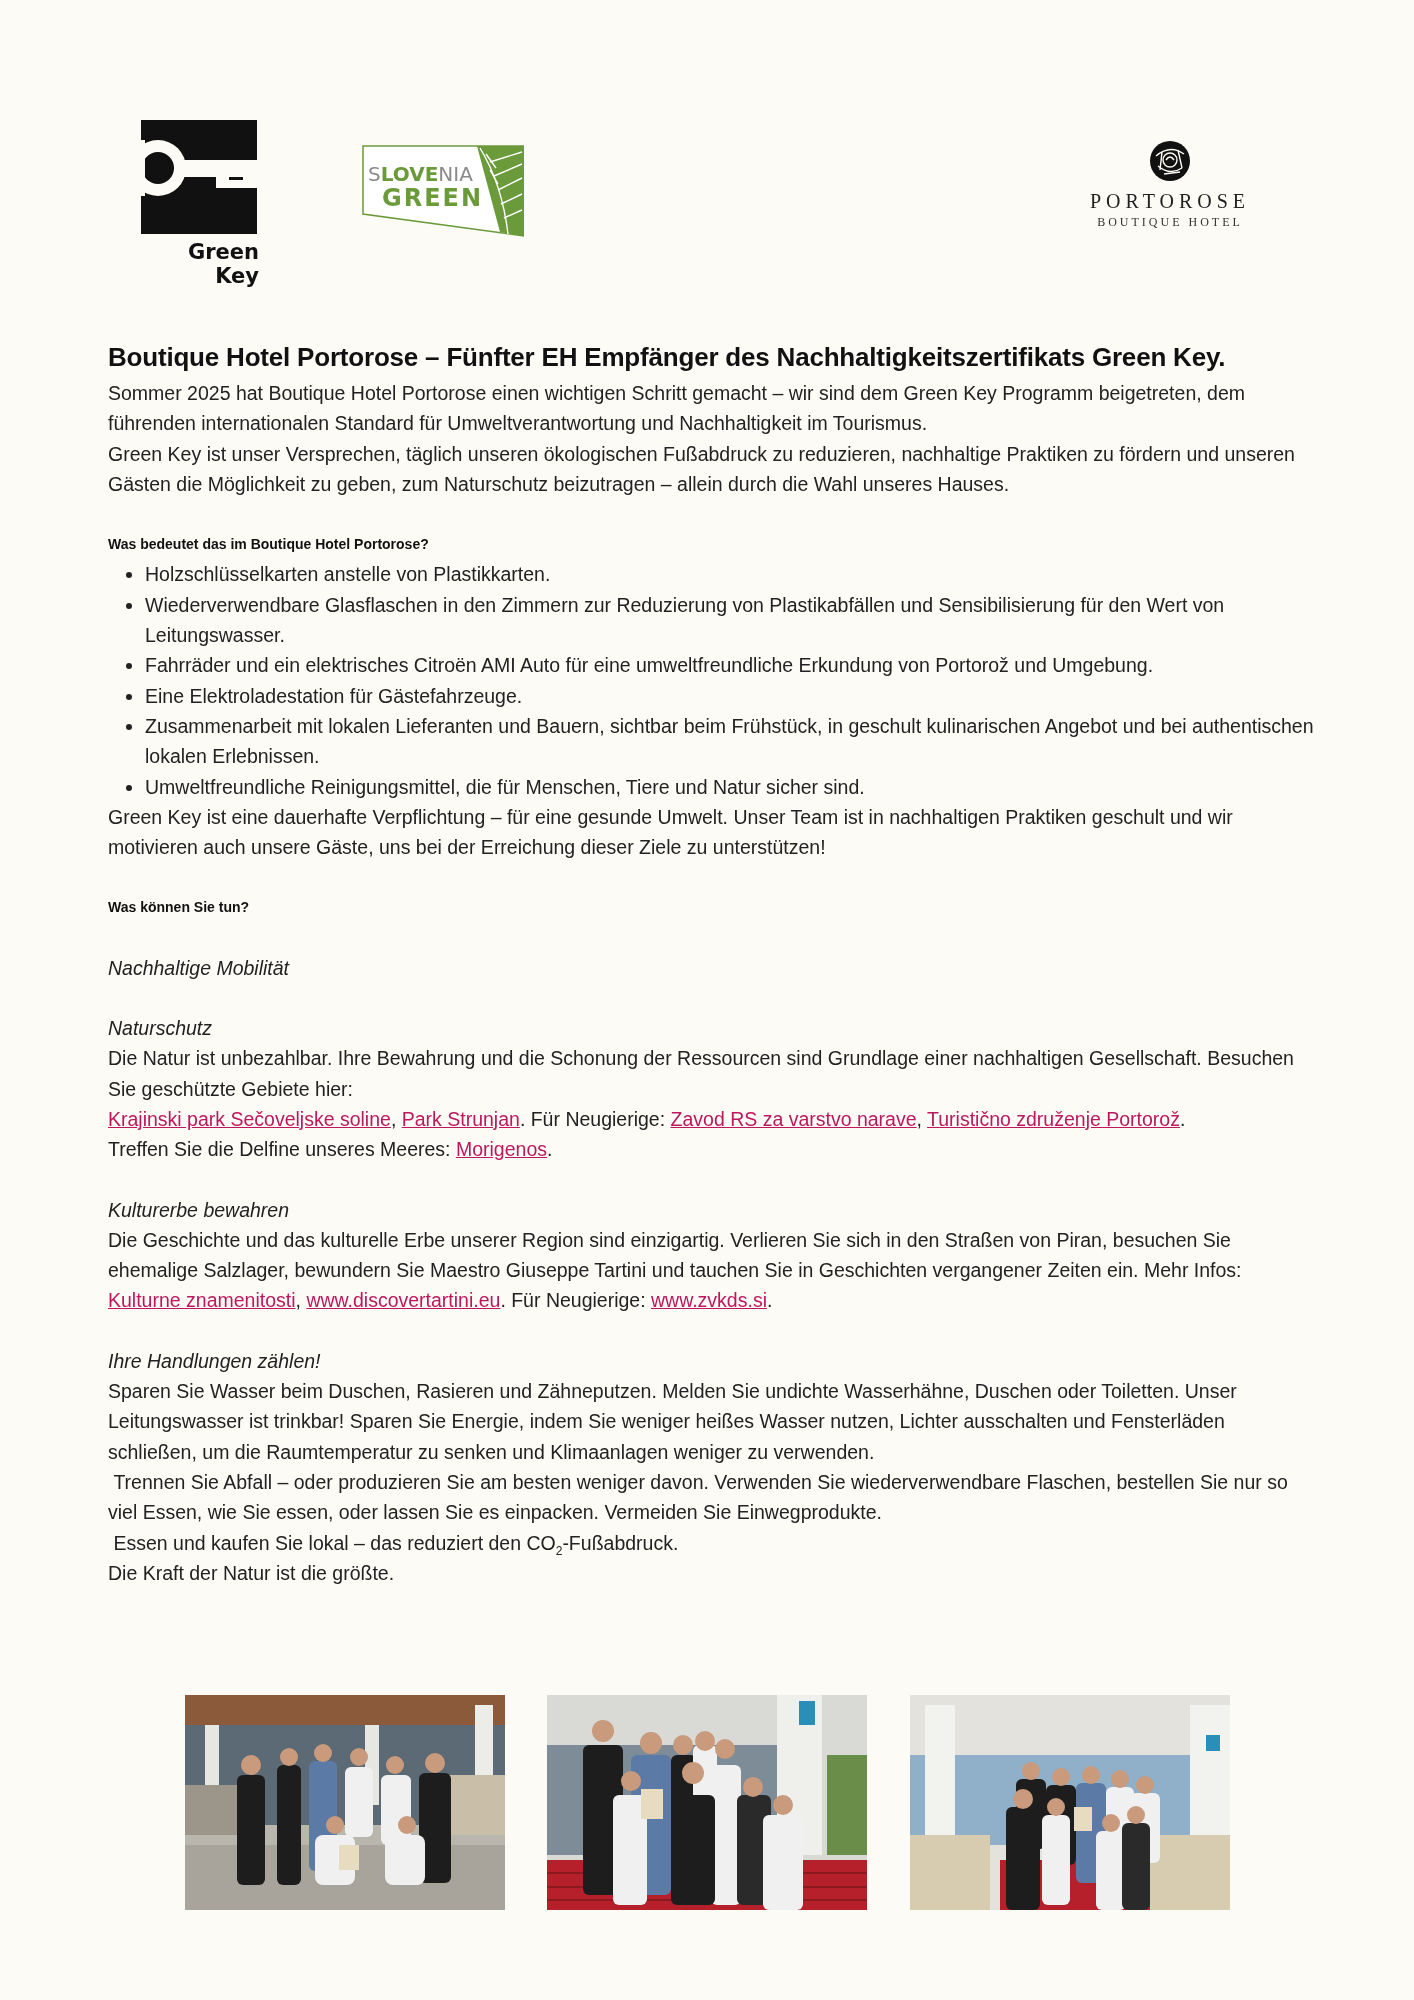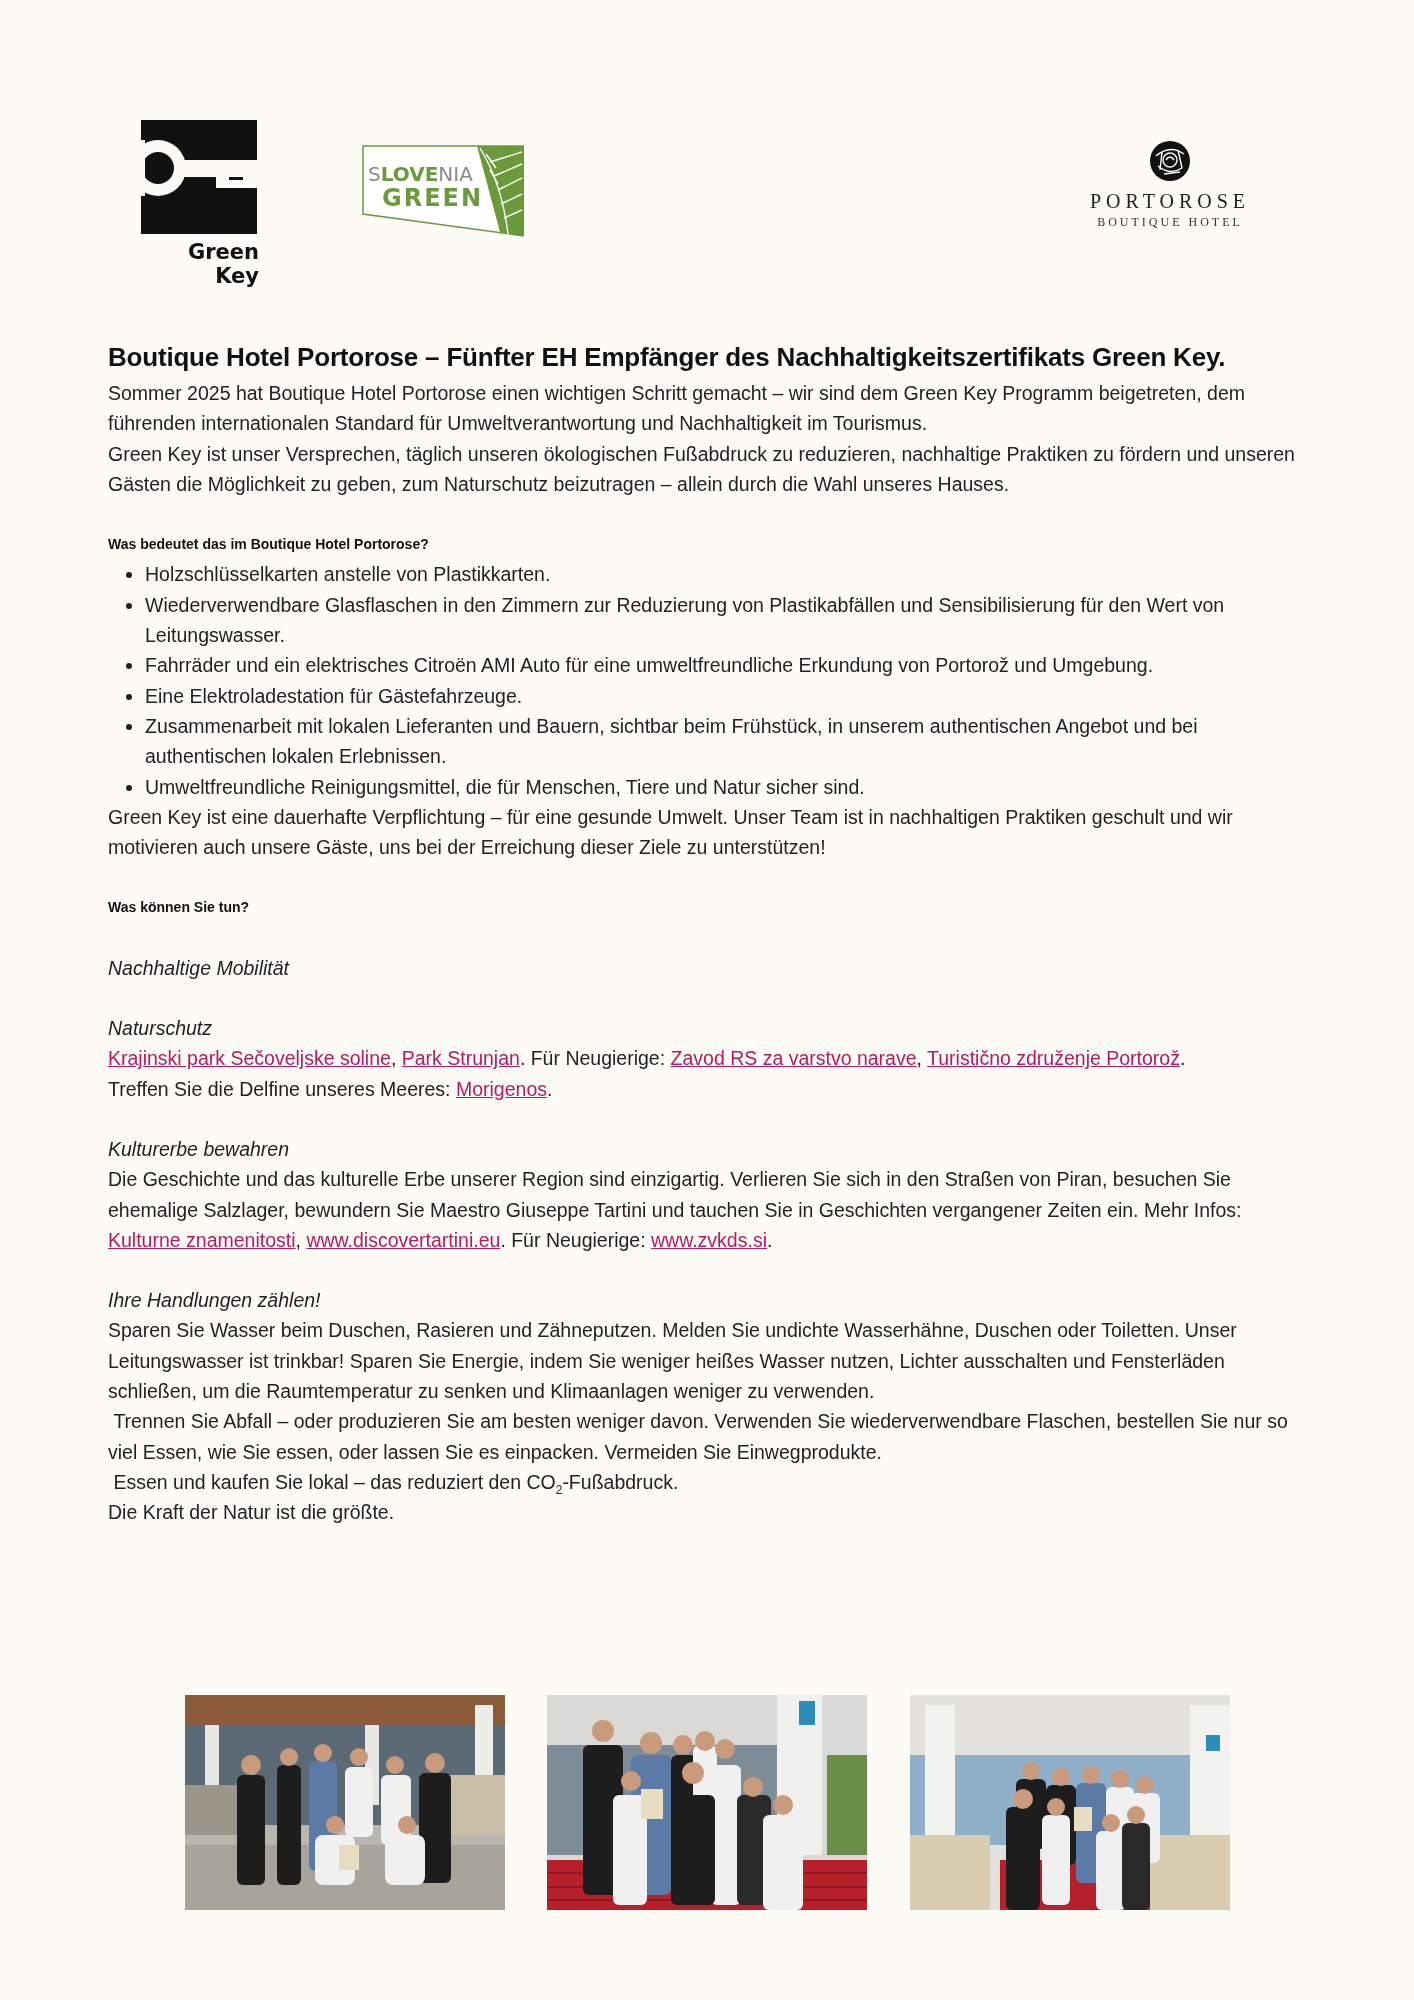--- a/index.html
+++ b/index.html
@@ -91,32 +91,33 @@
   <h1 class="title">Boutique Hotel Portorose – Fünfter EH Empfänger des Nachhaltigkeitszertifikats Green Key.</h1>
   <p>Sommer 2025 hat Boutique Hotel Portorose einen wichtigen Schritt gemacht – wir sind dem Green Key Programm beigetreten, dem führenden internationalen Standard für Umweltverantwortung und Nachhaltigkeit im Tourismus.</p>
   <p>Green Key ist unser Versprechen, täglich unseren ökologischen Fußabdruck zu reduzieren, nachhaltige Praktiken zu fördern und unseren Gästen die Möglichkeit zu geben, zum Naturschutz beizutragen – allein durch die Wahl unseres Hauses.</p>
   <div class="gap"></div>
   <h2 class="sub">Was bedeutet das im Boutique Hotel Portorose?</h2>
   <ul class="bullets">
     <li>Holzschlüsselkarten anstelle von Plastikkarten.</li>
     <li>Wiederverwendbare Glasflaschen in den Zimmern zur Reduzierung von Plastikabfällen und Sensibilisierung für den Wert von Leitungswasser.</li>
     <li>Fahrräder und ein elektrisches Citroën AMI Auto für eine umweltfreundliche Erkundung von Portorož und Umgebung.</li>
     <li>Eine Elektroladestation für Gästefahrzeuge.</li>
-    <li>Zusammenarbeit mit lokalen Lieferanten und Bauern, sichtbar beim Frühstück, in unserem authentischen Angebot und bei authentischen lokalen Erlebnissen.</li>
+    <li>Zusammenarbeit mit lokalen Lieferanten und Bauern, sichtbar beim Frühstück, in geschult kulinarischen Angebot und bei authentischen lokalen Erlebnissen.</li>
     <li>Umweltfreundliche Reinigungsmittel, die für Menschen, Tiere und Natur sicher sind.</li>
   </ul>
   <p>Green Key ist eine dauerhafte Verpflichtung – für eine gesunde Umwelt. Unser Team ist in nachhaltigen Praktiken geschult und wir motivieren auch unsere Gäste, uns bei der Erreichung dieser Ziele zu unterstützen!</p>
   <div class="gap"></div>
   <h2 class="sub">Was können Sie tun?</h2>
   <div class="gap"></div>
 
   <p class="em">Nachhaltige Mobilität</p>
   <div class="gap"></div>
 
   <p class="em">Naturschutz</p>
+  <p>Die Natur ist unbezahlbar. Ihre Bewahrung und die Schonung der Ressourcen sind Grundlage einer nachhaltigen Gesellschaft. Besuchen Sie geschützte Gebiete hier:</p>
   <p><a class="lnk" href="#">Krajinski park Sečoveljske soline</a><span>, </span><a class="lnk" href="#">Park Strunjan</a><span>. Für Neugierige: </span><a class="lnk" href="#">Zavod RS za varstvo narave</a><span>, </span><a class="lnk" href="#">Turistično združenje Portorož</a><span>.</span></p>
   <p><span>Treffen Sie die Delfine unseres Meeres: </span><a class="lnk" href="#">Morigenos</a><span>.</span></p>
   <div class="gap"></div>
 
   <p class="em">Kulturerbe bewahren</p>
   <p><span>Die Geschichte und das kulturelle Erbe unserer Region sind einzigartig. Verlieren Sie sich in den Straßen von Piran, besuchen Sie ehemalige Salzlager, bewundern Sie Maestro Giuseppe Tartini und tauchen Sie in Geschichten vergangener Zeiten ein.</span><span> Mehr Infos: </span><a class="lnk" href="#">Kulturne znamenitosti</a><span>, </span><a class="lnk" href="#">www.discovertartini.eu</a><span>. Für Neugierige: </span><a class="lnk" href="#">www.zvkds.si</a><span>.</span></p>
   <div class="gap"></div>
 
   <p class="em">Ihre Handlungen zählen!</p>
   <p>Sparen Sie Wasser beim Duschen, Rasieren und Zähneputzen. Melden Sie undichte Wasserhähne, Duschen oder Toiletten. Unser Leitungswasser ist trinkbar! Sparen Sie Energie, indem Sie weniger heißes Wasser nutzen, Lichter ausschalten und Fensterläden schließen, um die Raumtemperatur zu senken und Klimaanlagen weniger zu verwenden.</p>

